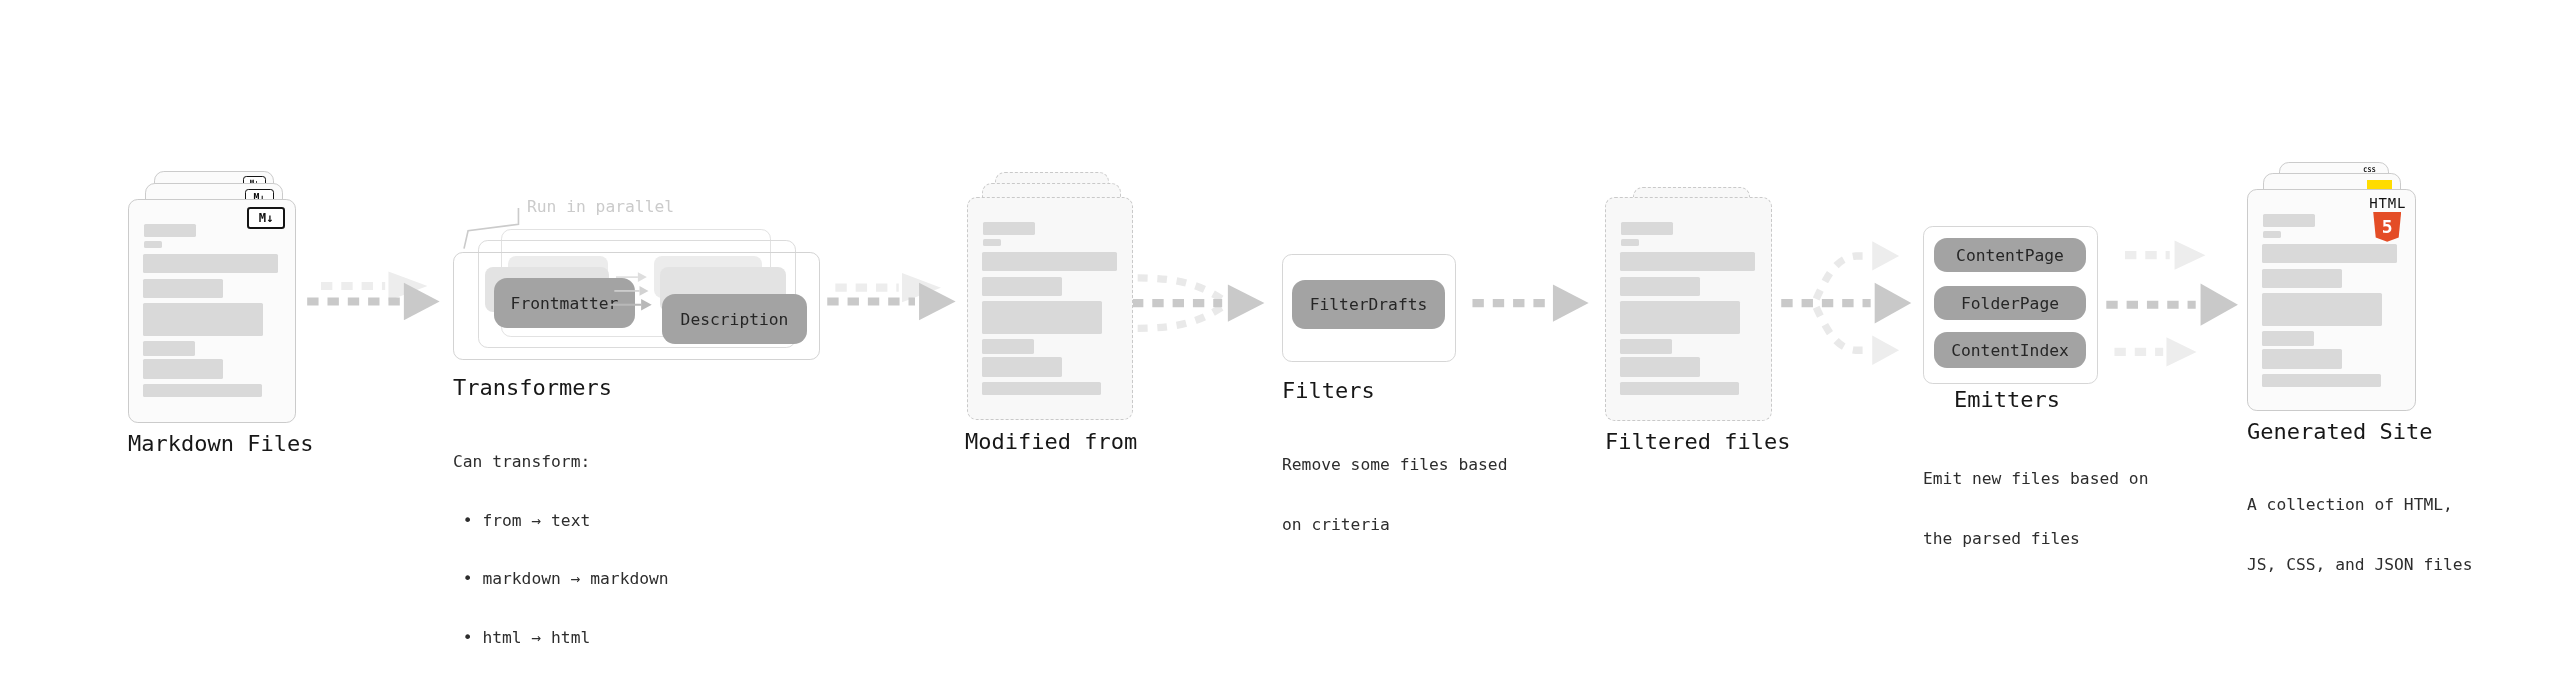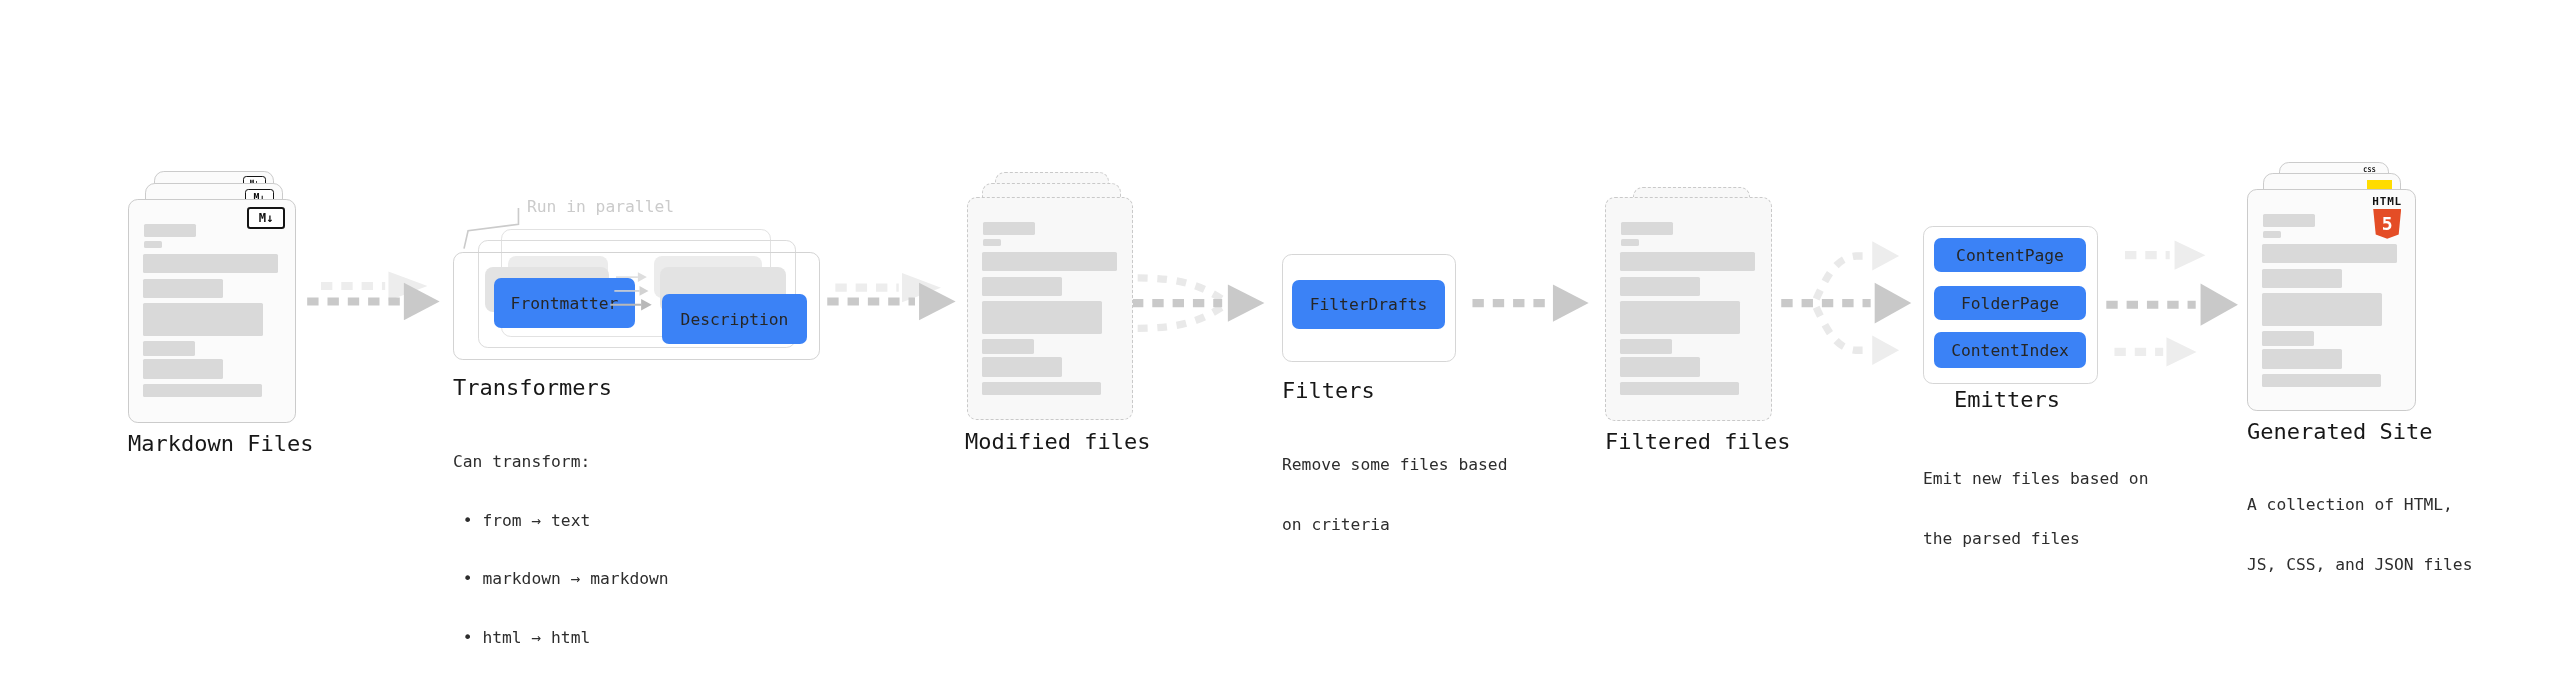--- a/index.html
+++ b/index.html
@@ -26,39 +26,39 @@
   
   .mdicon{position:absolute;display:flex;align-items:center;justify-content:center;
           background:#ffffff;border:2px solid #141414;border-radius:3.3px;color:#111;
           font-weight:bold;}
   .sz-l{right:9.8px;top:6.5px;width:34px;height:18.7px;font-size:12.2px;}
   .sz-m{right:8.1px;top:4.9px;width:27px;height:14.6px;font-size:9.8px;border-width:1.6px;}
   .sz-s{right:7.3px;top:4.1px;width:21px;height:11.4px;font-size:7.3px;border-width:1.2px;}
 
   
   .htmlicon{position:absolute;right:9.8px;top:4.9px;width:36px;text-align:center;}
-  .htmltxt{display:block;font-size:11px;font-weight:bold;letter-spacing:0.8px;color:#111;}
+  .htmltxt{display:block;font-size:14px;font-weight:normal;letter-spacing:0.8px;color:#111;}
   .shield{display:block;margin:0.8px auto 0;width:28px;height:30px;
           clip-path:polygon(0 0,100% 0,91% 86%,50% 100%,9% 86%);
           color:#fff;font-size:18px;font-weight:bold;line-height:29px;text-align:center;}
   .jsicon{position:absolute;right:8.1px;top:5.7px;width:25px;height:14px;}
   .cssicon{position:absolute;right:7.3px;top:3.3px;width:22px;text-align:center;}
   .csstxt{display:block;font-size:6.5px;font-weight:bold;letter-spacing:0.4px;color:#111;}
   .cssbar{display:block;height:2.4px;margin-top:0.8px;}
 
   
   .panel{position:absolute;border:1.6px solid #d6d6d6;border-radius:9.8px;background:transparent;}
   #tp-back{left:501px;top:229px;width:268px;height:106px;border-color:#e2e2e2;z-index:10;}
   #tp-mid{left:478px;top:240px;width:316px;height:106px;border-color:#dbdbdb;z-index:12;}
   #tp-front{left:453px;top:252px;width:365px;height:106px;border-color:#d3d3d3;z-index:14;}
   #filters-panel{left:1282px;top:254px;width:172px;height:106px;z-index:10;}
   #emitters-panel{left:1923px;top:226px;width:173px;height:156px;z-index:10;}
 
   
-  .gbox{position:absolute;background:#3b82f6;border-radius:7px;display:flex;align-items:center;
+  .gbox{position:absolute;background:#a3a3a3;border-radius:13px;display:flex;align-items:center;
         justify-content:center;font-size:16.3px;color:#262626;}
   .ghost{border-radius:8.1px;position:absolute;}
   #fm-b{left:508px;top:256px;width:100px;height:42px;background:#ececec;z-index:11;}
   #ds-b{left:654px;top:256px;width:108px;height:42px;background:#ececec;z-index:11;}
   #fm-m{left:485px;top:267px;width:124px;height:45px;background:#e3e3e3;z-index:13;}
   #ds-m{left:660px;top:267px;width:126px;height:45px;background:#e3e3e3;z-index:13;}
   #fm-f{left:462px;top:278px;width:141px;height:50px;z-index:15;margin-left:32px;}
   #ds-f{left:662px;top:294px;width:145px;height:50px;z-index:15;}
   #filters-box{left:1292px;top:280px;width:153px;height:49px;z-index:11;}
   #em-box1{left:1934px;top:238px;width:152px;height:34px;z-index:11;}
@@ -192,21 +192,21 @@
         <div class="bar" style="left: 14.6px; top: 23.6px; width: 52px; height: 13px;"></div>
         <div class="bar" style="left: 14.6px; top: 41px; width: 18.7px; height: 6.5px;"></div>
         <div class="bar" style="left: 14px; top: 54px; width: 135px; height: 18.7px;"></div>
         <div class="bar" style="left: 14px; top: 79px; width: 80px; height: 18.7px;"></div>
         <div class="bar" style="left: 14px; top: 103px; width: 120px; height: 33px;"></div>
         <div class="bar" style="left: 14px; top: 141px; width: 52px; height: 14.6px;"></div>
         <div class="bar" style="left: 14px; top: 159px; width: 80px; height: 20.3px;"></div>
         <div class="bar" style="left: 14px; top: 184px; width: 119px; height: 13px;"></div>
       </div>
   </div>
-  <div class="title" id="t-mod">Modified files</div>
+  <div class="title" id="t-mod">Modified from</div>
 
   <div class="panel" id="filters-panel"></div>
   <div class="gbox" id="filters-box">FilterDrafts</div>
   <div class="title" id="t-fil">Filters</div>
   <div class="desc" id="d-fil">
     <div>Remove some files based</div>
     <div>on criteria</div>
   </div>
 
   <div class="card dashed z3" id="fld-b1"></div>

